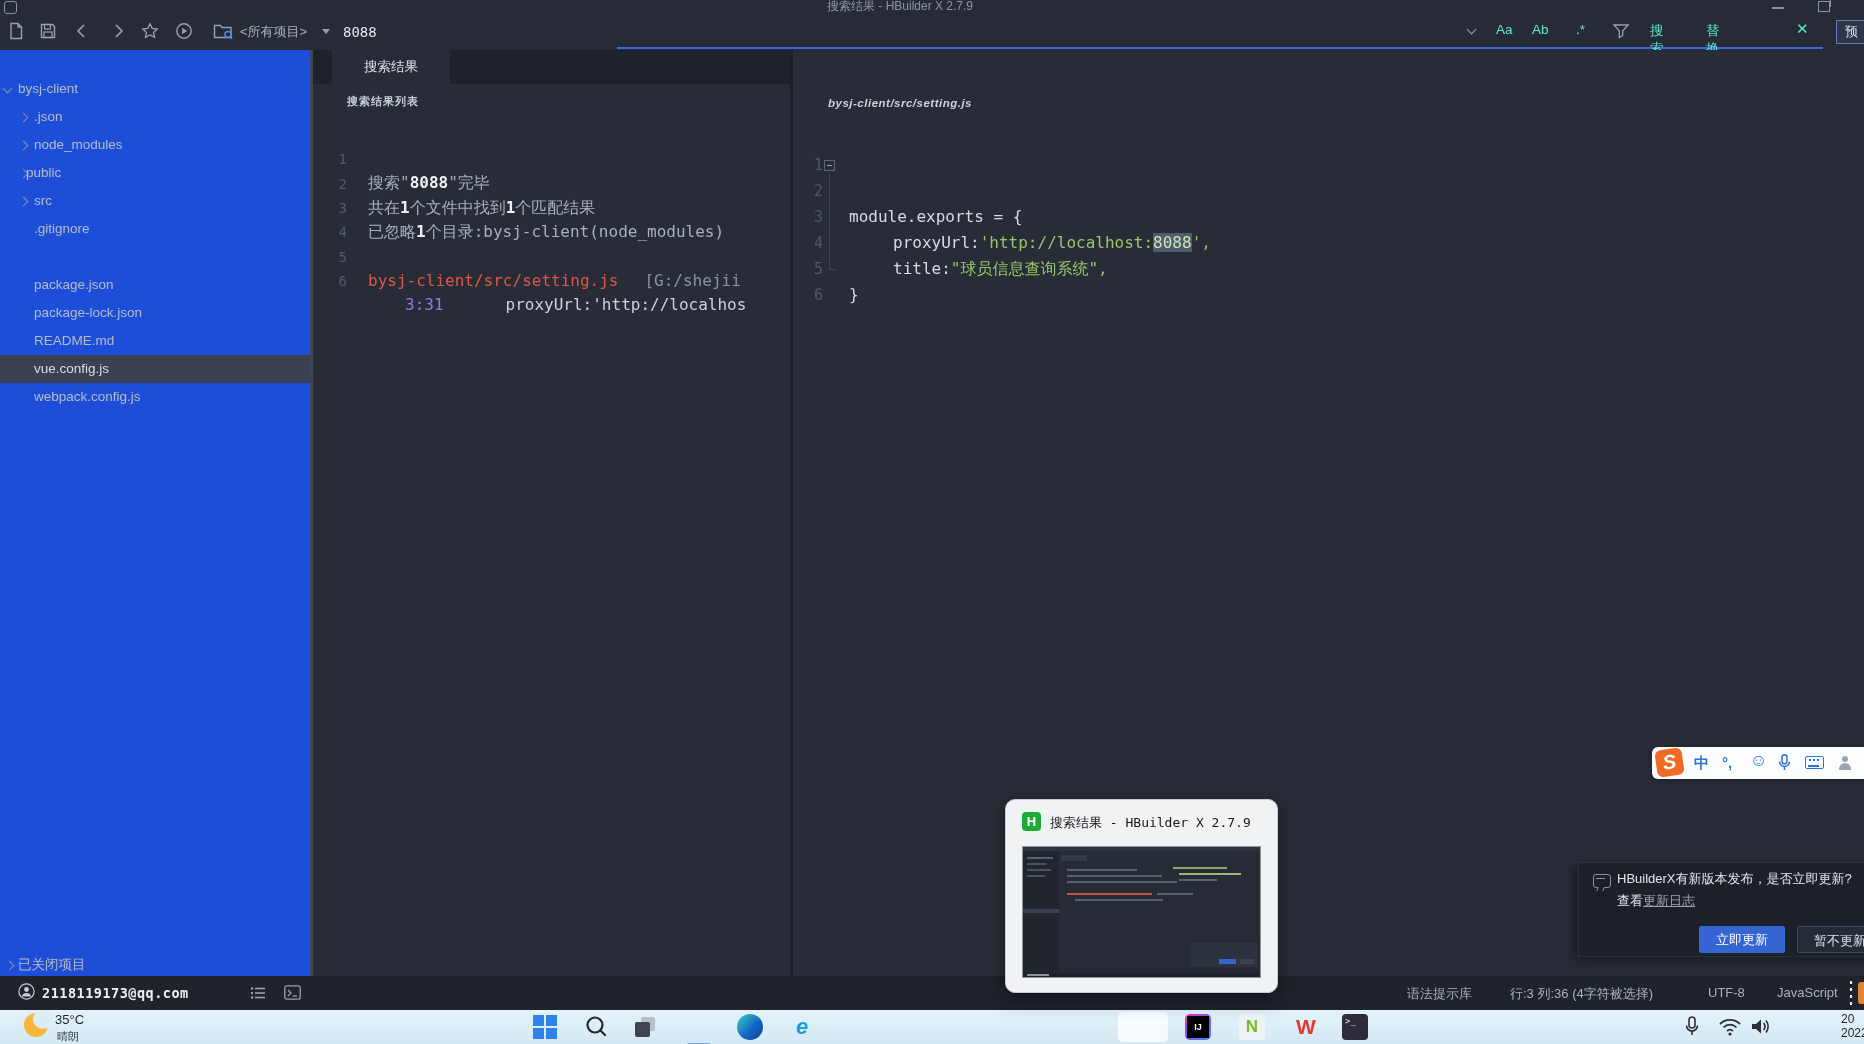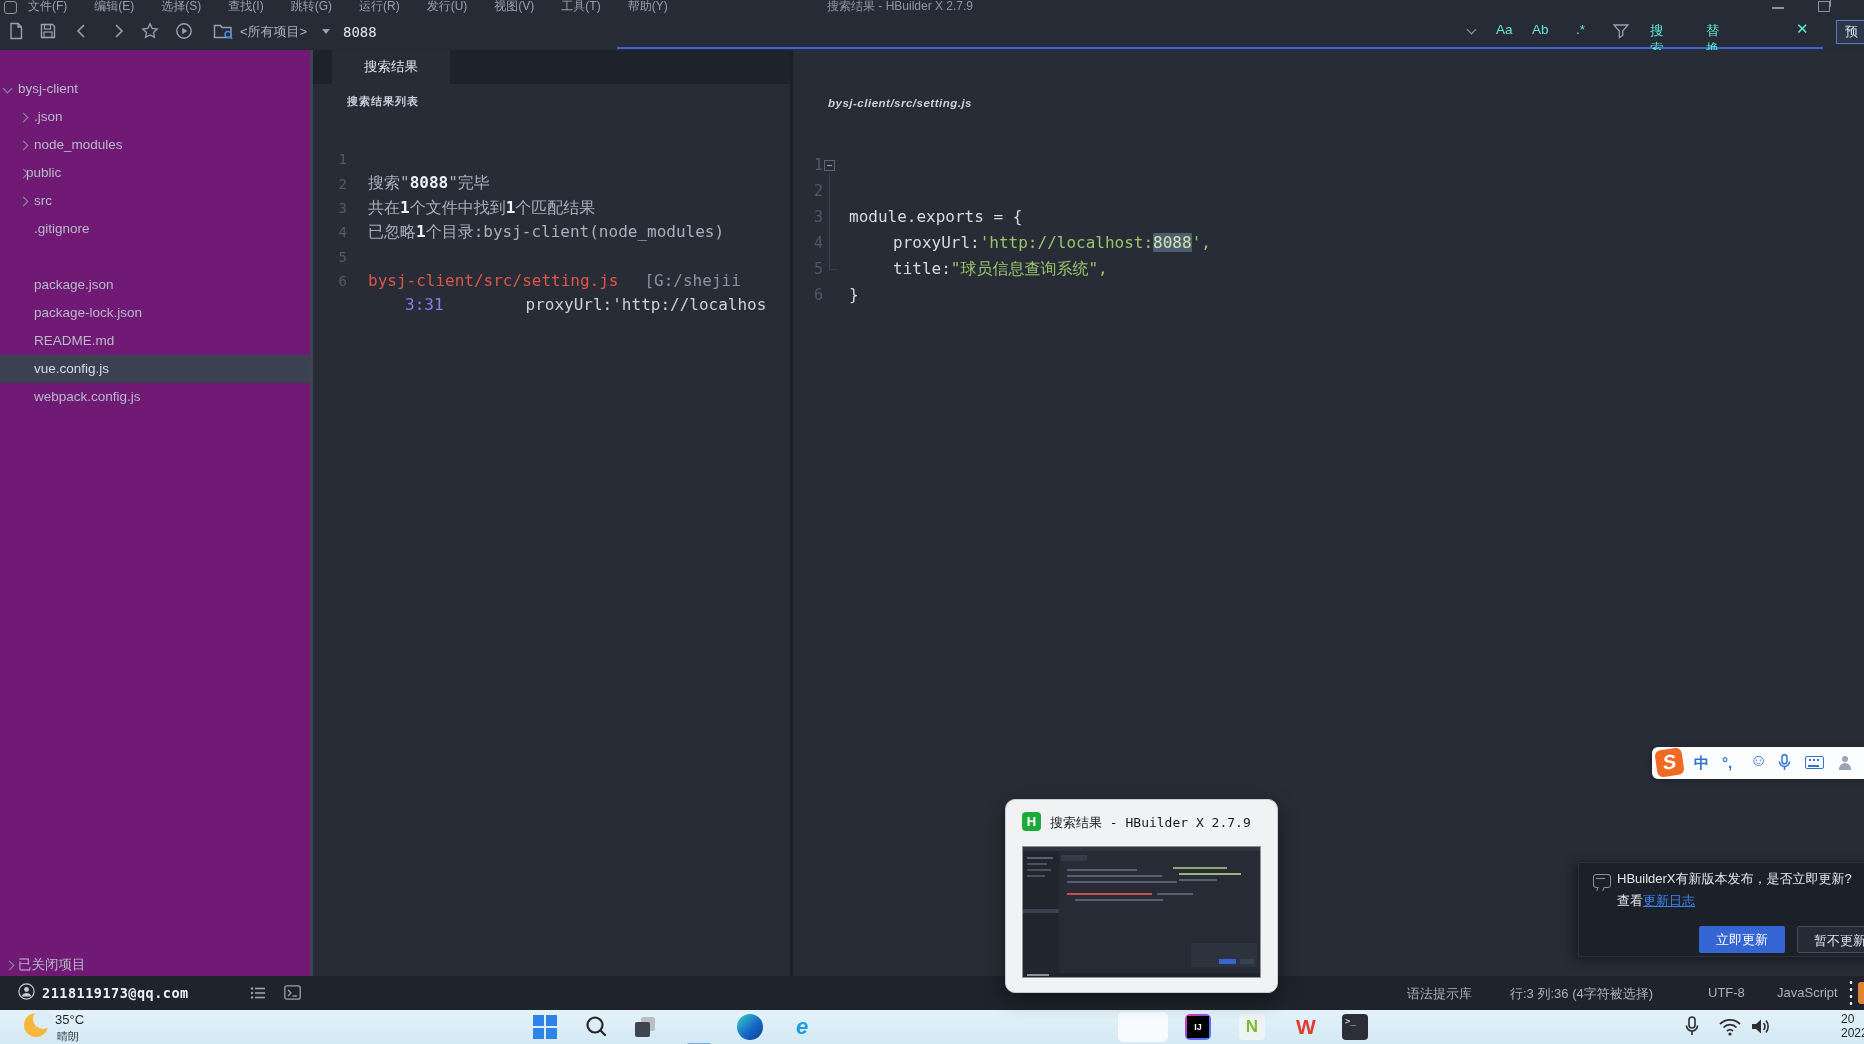--- a/index.html
+++ b/index.html
@@ -26,21 +26,21 @@
     color:#e0e5ec;font-size:14px;font-family:"DejaVu Sans Mono",monospace;}
   .blue-underline{position:absolute;left:617px;top:33px;width:1206px;height:2px;background:#3a67d6;}
   .tb-text{position:absolute;top:8px;font-size:13.5px;color:#5eead4;}
   .chev-down{position:absolute;left:1468px;top:12px;width:8px;height:8px;}
   .chev-down::before{content:"";position:absolute;left:0;top:0;width:6px;height:6px;border-right:1.5px solid #96a0af;border-bottom:1.5px solid #96a0af;transform:rotate(45deg);}
   .tb-ab{border-bottom:1.5px solid #a5aebc;padding-bottom:17px;}
   .preview-btn{position:absolute;left:1836px;top:6px;width:44px;height:24px;border:1.5px solid #6079bd;background:#2b3648;
     color:#dde3ec;font-size:13px;line-height:22px;padding-left:8px;box-sizing:border-box;}
 
   
-  .sidebar{left:0;top:50px;width:310px;height:926px;background:#701a75;}
+  .sidebar{left:0;top:50px;width:310px;height:926px;background:#1d4ed8;}
   .tree-row{position:absolute;left:0;width:310px;height:28px;line-height:28px;font-size:13.5px;color:#b6bcc7;white-space:nowrap;}
   .tree-row.selected{background:#3a4150;color:#d7dce4;}
   .tw{position:absolute;display:inline-block;width:6px;height:6px;}
   .chev-r{border-right:1.5px solid #8a93a0;border-bottom:1.5px solid #8a93a0;transform:rotate(-45deg);}
   .chev-d{border-right:1.5px solid #8a93a0;border-bottom:1.5px solid #8a93a0;transform:rotate(45deg);}
   .splitter{left:310px;top:50px;width:3px;height:926px;background:#3e4451;}
 
   
   .mid{left:313px;top:50px;width:477px;height:926px;background:#272c36;overflow:hidden;}
   .tabstrip{position:absolute;left:0;top:0;width:477px;height:34px;background:#1e222b;}
@@ -48,21 +48,21 @@
     font-size:13.5px;text-align:center;line-height:34px;}
   .res-header{position:absolute;left:34px;top:44px;font-size:11px;font-weight:bold;color:#c6ccd8;letter-spacing:1px;}
   .res-line{position:absolute;left:0;width:477px;height:24px;line-height:24px;font-size:16px;color:#a8b0bd;
     font-family:"DejaVu Sans Mono",monospace;white-space:pre;}
   .res-num{position:absolute;left:6px;width:28px;text-align:right;color:#525b69;font-size:14px;}
   .res-body{position:absolute;left:55px;white-space:pre;}
   .res-em{color:#eef2f7;font-weight:bold;}
   .res-file{color:#e05547;}
   .res-path{color:#8a93a2;margin-left:26px;}
   .res-loc{color:#8b7cec;margin-left:37px;}
-  .res-code{color:#ccd2dc;margin-left:82px;}
+  .res-code{color:#ccd2dc;margin-left:62px;}
   .divider2{left:790px;top:50px;width:3px;height:926px;background:#1b1f27;}
 
   
   .codep{left:793px;top:50px;width:1071px;height:926px;background:#272c36;overflow:hidden;}
   .breadcrumb{position:absolute;left:35px;top:47px;font-size:11.5px;font-style:italic;font-weight:bold;color:#ccd2db;letter-spacing:.5px;}
   .cline{position:absolute;left:0;width:1071px;height:26px;line-height:26px;font-size:16px;
     font-family:"DejaVu Sans Mono",monospace;color:#d6dbe3;white-space:pre;}
   .clnum{position:absolute;left:0;width:30px;text-align:right;color:#4e5866;font-size:15px;}
   .ctext{position:absolute;left:56px;}
   .ind{padding-left:44px;}
@@ -133,46 +133,34 @@
   .mini{position:absolute;}
 
   
   .notif{left:1578px;top:862px;width:300px;height:95px;background:#1c2029;border:1px solid #2a303c;
     box-shadow:-3px 3px 12px rgba(0,0,0,.45);box-sizing:border-box;}
   .nt-bubble{position:absolute;left:14px;top:11px;width:16px;height:12px;border:1.5px solid #8a93a3;border-radius:3px;}
   .nt-bubble::before{content:"";position:absolute;left:2px;top:3px;width:9px;height:1px;background:#8a93a3;}
   .nt-bubble::after{content:"";position:absolute;left:3px;bottom:-4px;width:5px;height:4px;background:#1c2029;border-left:1.5px solid #8a93a3;border-right:1.5px solid #8a93a3;transform:skewX(-20deg);}
   .nt-msg{position:absolute;left:38px;top:7px;width:250px;font-size:13px;color:#e2e6ec;white-space:nowrap;overflow:hidden;}
   .nt-line2{position:absolute;left:38px;top:29px;font-size:13px;color:#e2e6ec;white-space:nowrap;}
-  .nt-link{color:#3b82f6;text-decoration:underline;}
+  .nt-link{color:#a3a3a3;text-decoration:underline;}
   .nt-btn{position:absolute;top:63px;height:27px;font-size:13px;text-align:center;line-height:27px;border-radius:2px;box-sizing:border-box;}
   .nt-update{left:120px;width:86px;background:#3465d2;color:#fff;}
   .nt-later{left:218px;width:86px;background:#242a36;border:1px solid #414b5e;color:#dbe0e8;}
 
   svg{overflow:visible;}
 </style>
 </head>
 <body>
 
 <div id="screen">
 
   <div class="abs menubar">
     <div class="app-logo"></div>
-    <div class="menu-items">
-      <span>文件(F)</span>
-      <span>编辑(E)</span>
-      <span>选择(S)</span>
-      <span>查找(I)</span>
-      <span>跳转(G)</span>
-      <span>运行(R)</span>
-      <span>发行(U)</span>
-      <span>视图(V)</span>
-      <span>工具(T)</span>
-      <span>帮助(Y)</span>
-    </div>
     <div class="win-title">搜索结果 - HBuilder X 2.7.9</div>
     <div class="win-min"></div>
     <div class="win-restore"></div>
   </div>
 
   <div class="abs toolbar">
     <span class="tb-ic" style="left:6px">
       <svg width="20" height="20" viewBox="0 0 20 20">
           <path d="M5 2.5h7l3.5 3.5v11.5H5z" fill="none" stroke="#98a1b1" stroke-width="1.4"></path>
           <path d="M12 2.5V6h3.5" fill="none" stroke="#98a1b1" stroke-width="1.4"></path>

